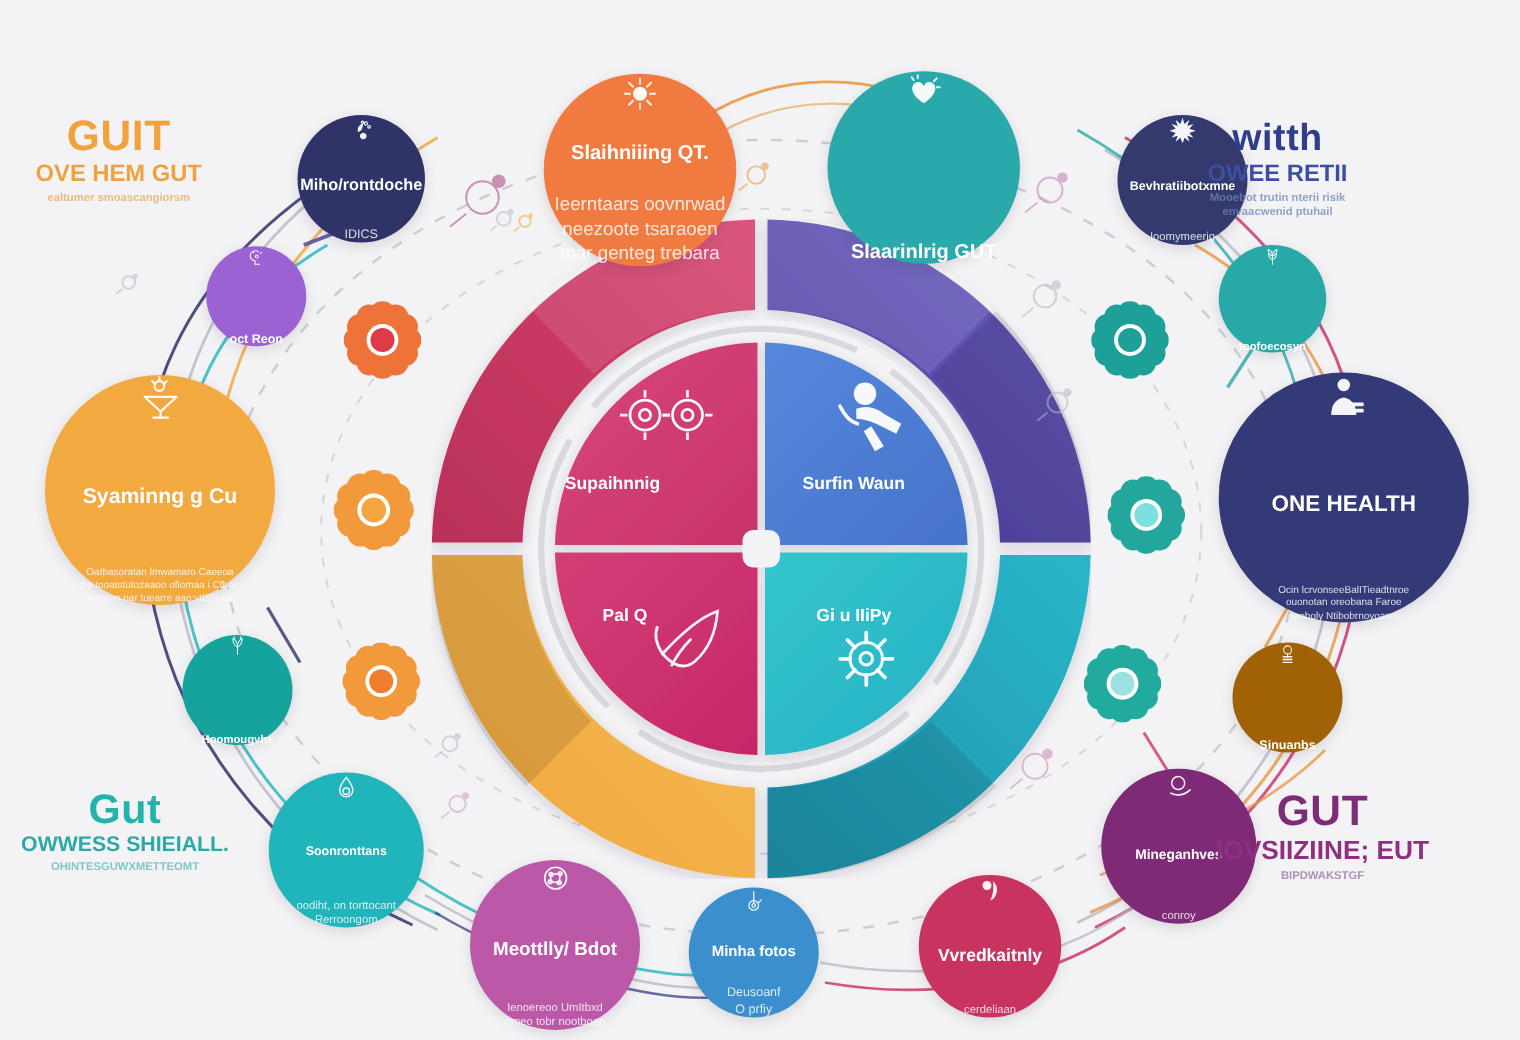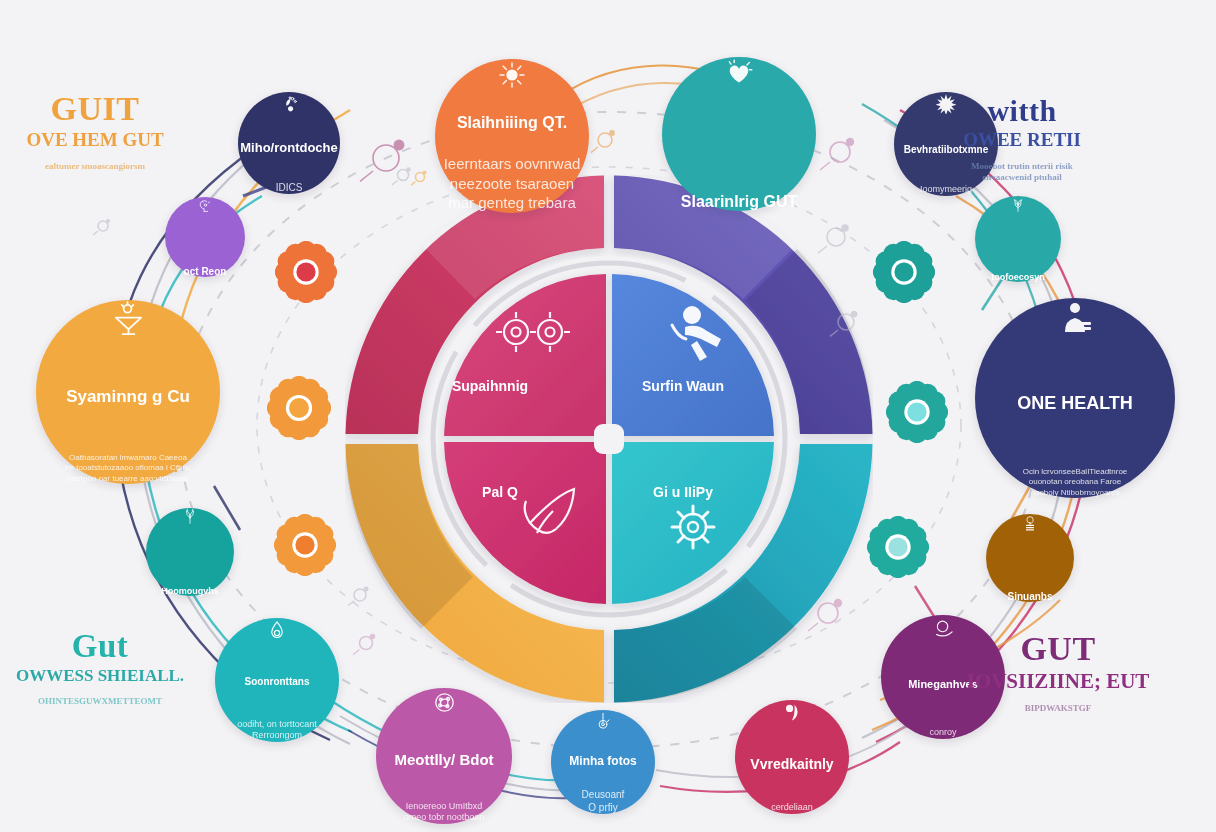--- a/index.html
+++ b/index.html
@@ -6,30 +6,30 @@
   body{
     width:1216px;height:832px;overflow:hidden;
     background:#f3f2f4;
     font-family:"Liberation Sans", sans-serif;
     position:relative;
   }
   #stage{position:absolute;inset:0;}
   .layer{position:absolute;left:0;top:0;width:1216px;height:832px;}
 
   
-  .headline{position:absolute;font-family:Liberation Serif, serif;}
+  .headline{position:absolute;}
   .hl-big{
     font-weight:700;letter-spacing:.5px;line-height:1;
     white-space:nowrap;
   }
   .hl-mid{
     font-weight:700;line-height:1.05;white-space:nowrap;margin-top:4px;
   }
   .hl-sub{
-    font-weight:600;line-height:1.25;margin-top:11px;opacity:.75;
+    font-weight:600;line-height:1.25;margin-top:3px;opacity:.75;
   }
 
   
   .bubble{
     position:absolute;border-radius:50%;
     display:flex;flex-direction:column;
     align-items:center;justify-content:space-between;
     text-align:center;color:#fff;
     box-shadow:0 3px 10px rgba(40,30,60,.13);
     box-sizing:border-box;

